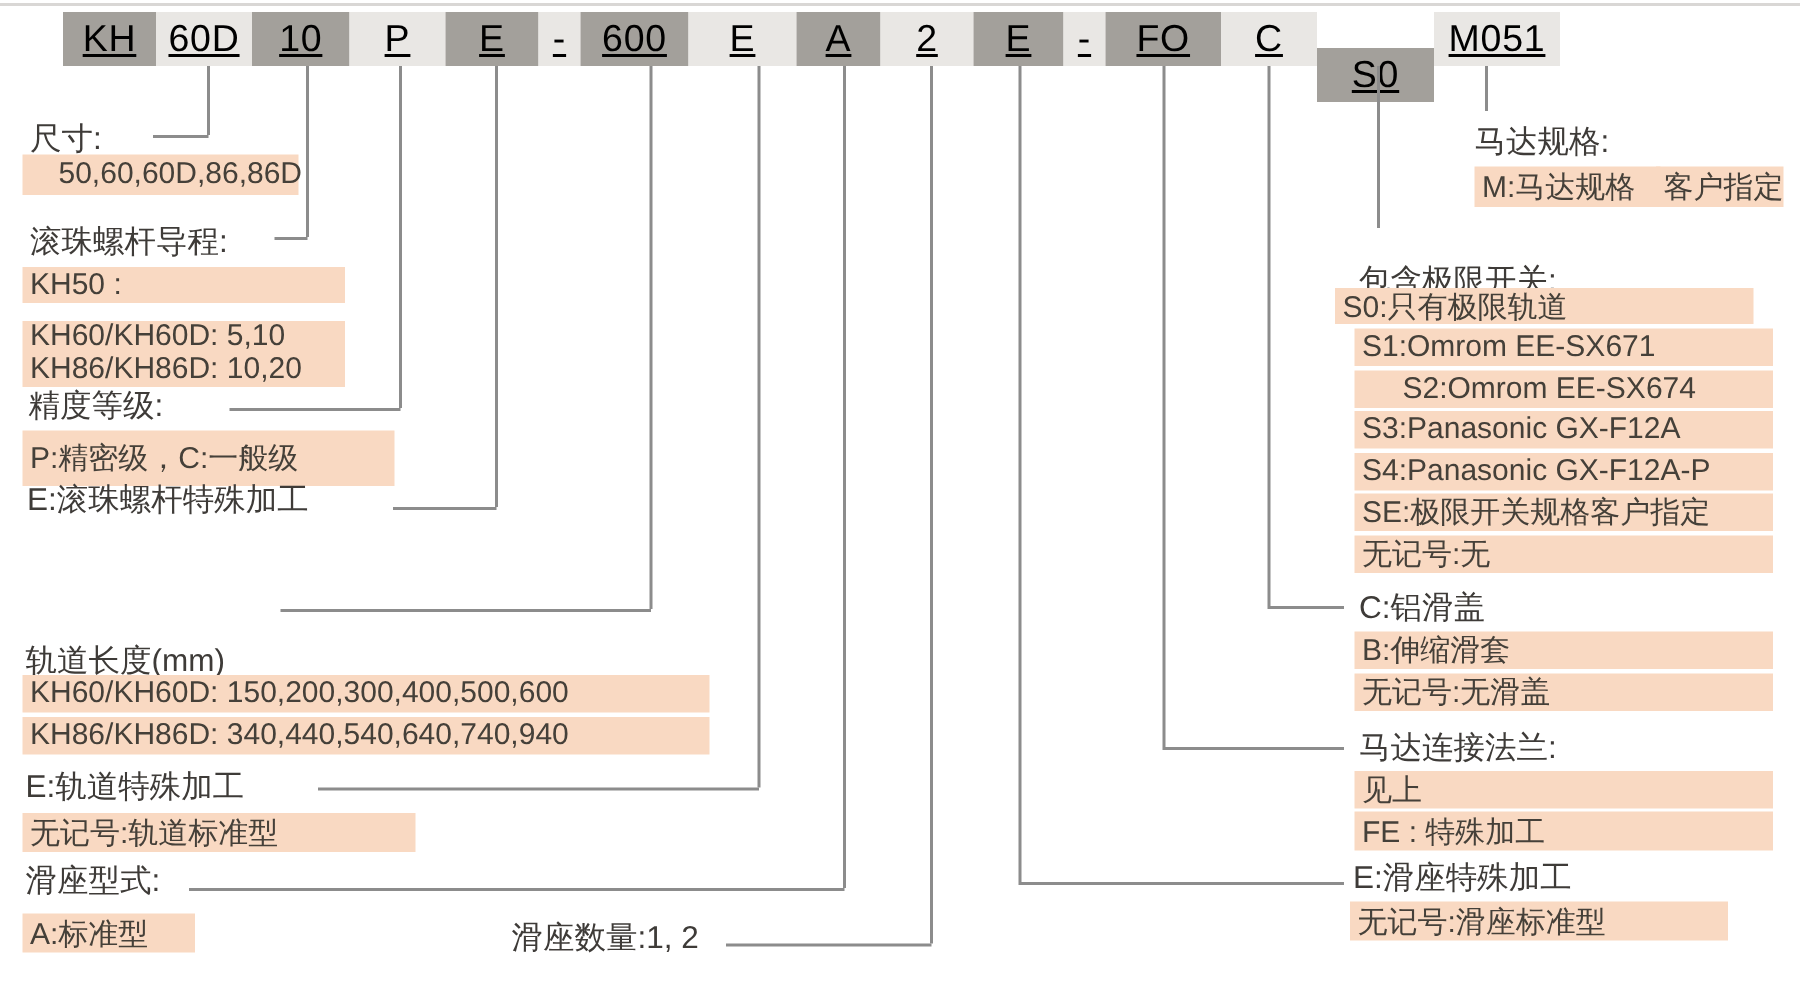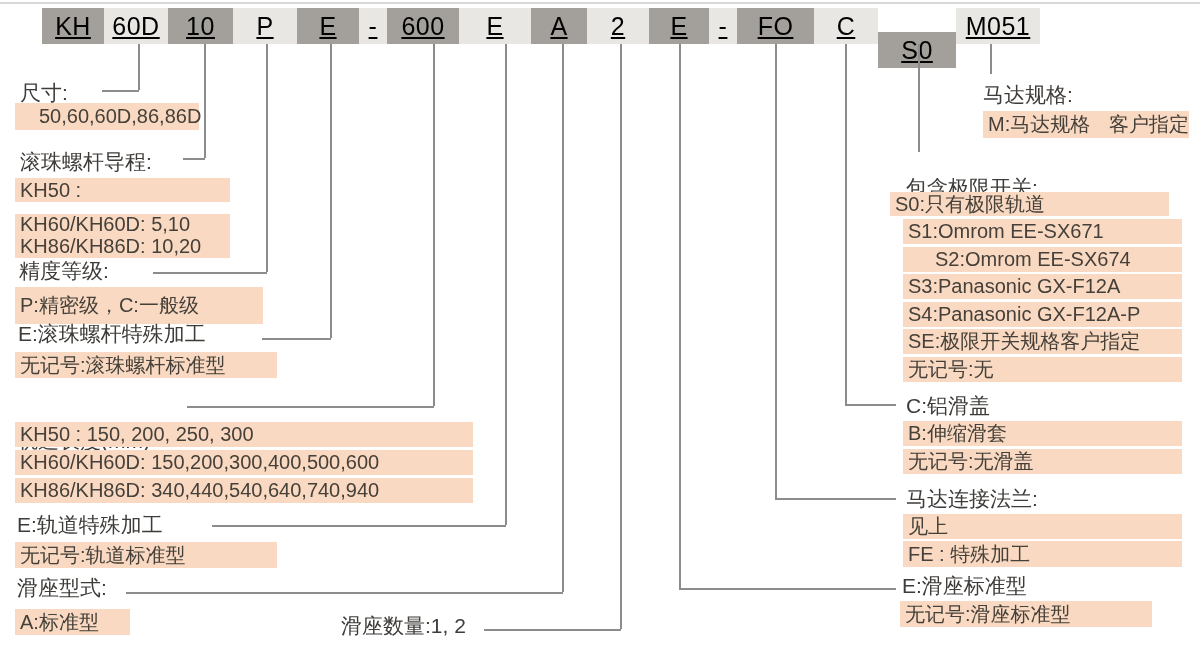--- a/index.html
+++ b/index.html
@@ -88,24 +88,22 @@
 
   <div class="lbl" style="left:20px;top:149px;">滚珠螺杆导程:</div>
   <div class="chip" style="left:15px;top:178px;width:215px;height:24px;">KH50 :</div>
   <div class="chip" style="left:15px;top:200px;width:215px;height:20px;margin-top:14px;">KH60/KH60D: 5,10</div>
   <div class="chip" style="left:15px;top:234px;width:215px;height:24px;">KH86/KH86D: 10,20</div>
 
   <div class="lbl" style="left:19px;top:258px;">精度等级:</div>
   <div class="chip" style="left:15px;top:287px;width:248px;height:37px;">P:精密级，C:一般级</div>
 
   <div class="lbl" style="left:18px;top:321px;">E:滚珠螺杆特殊加工</div>
-  <div class="chip" style="left:15px;top:352px;width:262px;height:26px;">无记号:滚珠螺杆标准型</div>
 
   <div class="lbl" style="left:17px;top:393px;margin-top:35px;">轨道长度(mm)</div>
-  <div class="chip" style="left:15px;top:422px;width:458px;height:25px;">KH50 : 150, 200, 250, 300</div>
   <div class="chip" style="left:15px;top:450px;width:458px;height:25px;">KH60/KH60D: 150,200,300,400,500,600</div>
   <div class="chip" style="left:15px;top:478px;width:458px;height:25px;">KH86/KH86D: 340,440,540,640,740,940</div>
 
   <div class="lbl" style="left:17px;top:512px;">E:轨道特殊加工</div>
   <div class="chip" style="left:15px;top:542px;width:262px;height:26px;">无记号:轨道标准型</div>
 
   <div class="lbl" style="left:17px;top:575px;">滑座型式:</div>
   <div class="chip" style="left:15px;top:609px;width:115px;height:26px;">A:标准型</div>
   <div class="chip" style="left:15px;top:639px;width:115px;height:25px;margin-top:48px;">S:轻载型</div>
 
@@ -125,16 +123,16 @@
   <div class="chip" style="left:903px;top:357px;width:279px;height:25px;">无记号:无</div>
 
   <div class="lbl" style="left:906px;top:393px;">C:铝滑盖</div>
   <div class="chip" style="left:903px;top:421px;width:279px;height:25px;">B:伸缩滑套</div>
   <div class="chip" style="left:903px;top:449px;width:279px;height:25px;">无记号:无滑盖</div>
 
   <div class="lbl" style="left:906px;top:486px;">马达连接法兰:</div>
   <div class="chip" style="left:903px;top:514px;width:279px;height:25px;">见上</div>
   <div class="chip" style="left:903px;top:541px;width:279px;height:26px;">FE : 特殊加工</div>
 
-  <div class="lbl" style="left:902px;top:573px;">E:滑座标准型</div>
+  <div class="lbl" style="left:902px;top:573px;">E:滑座特殊加工</div>
   <div class="chip" style="left:900px;top:601px;width:252px;height:26px;">无记号:滑座标准型</div>
 
 </div>
 
 </body></html>

